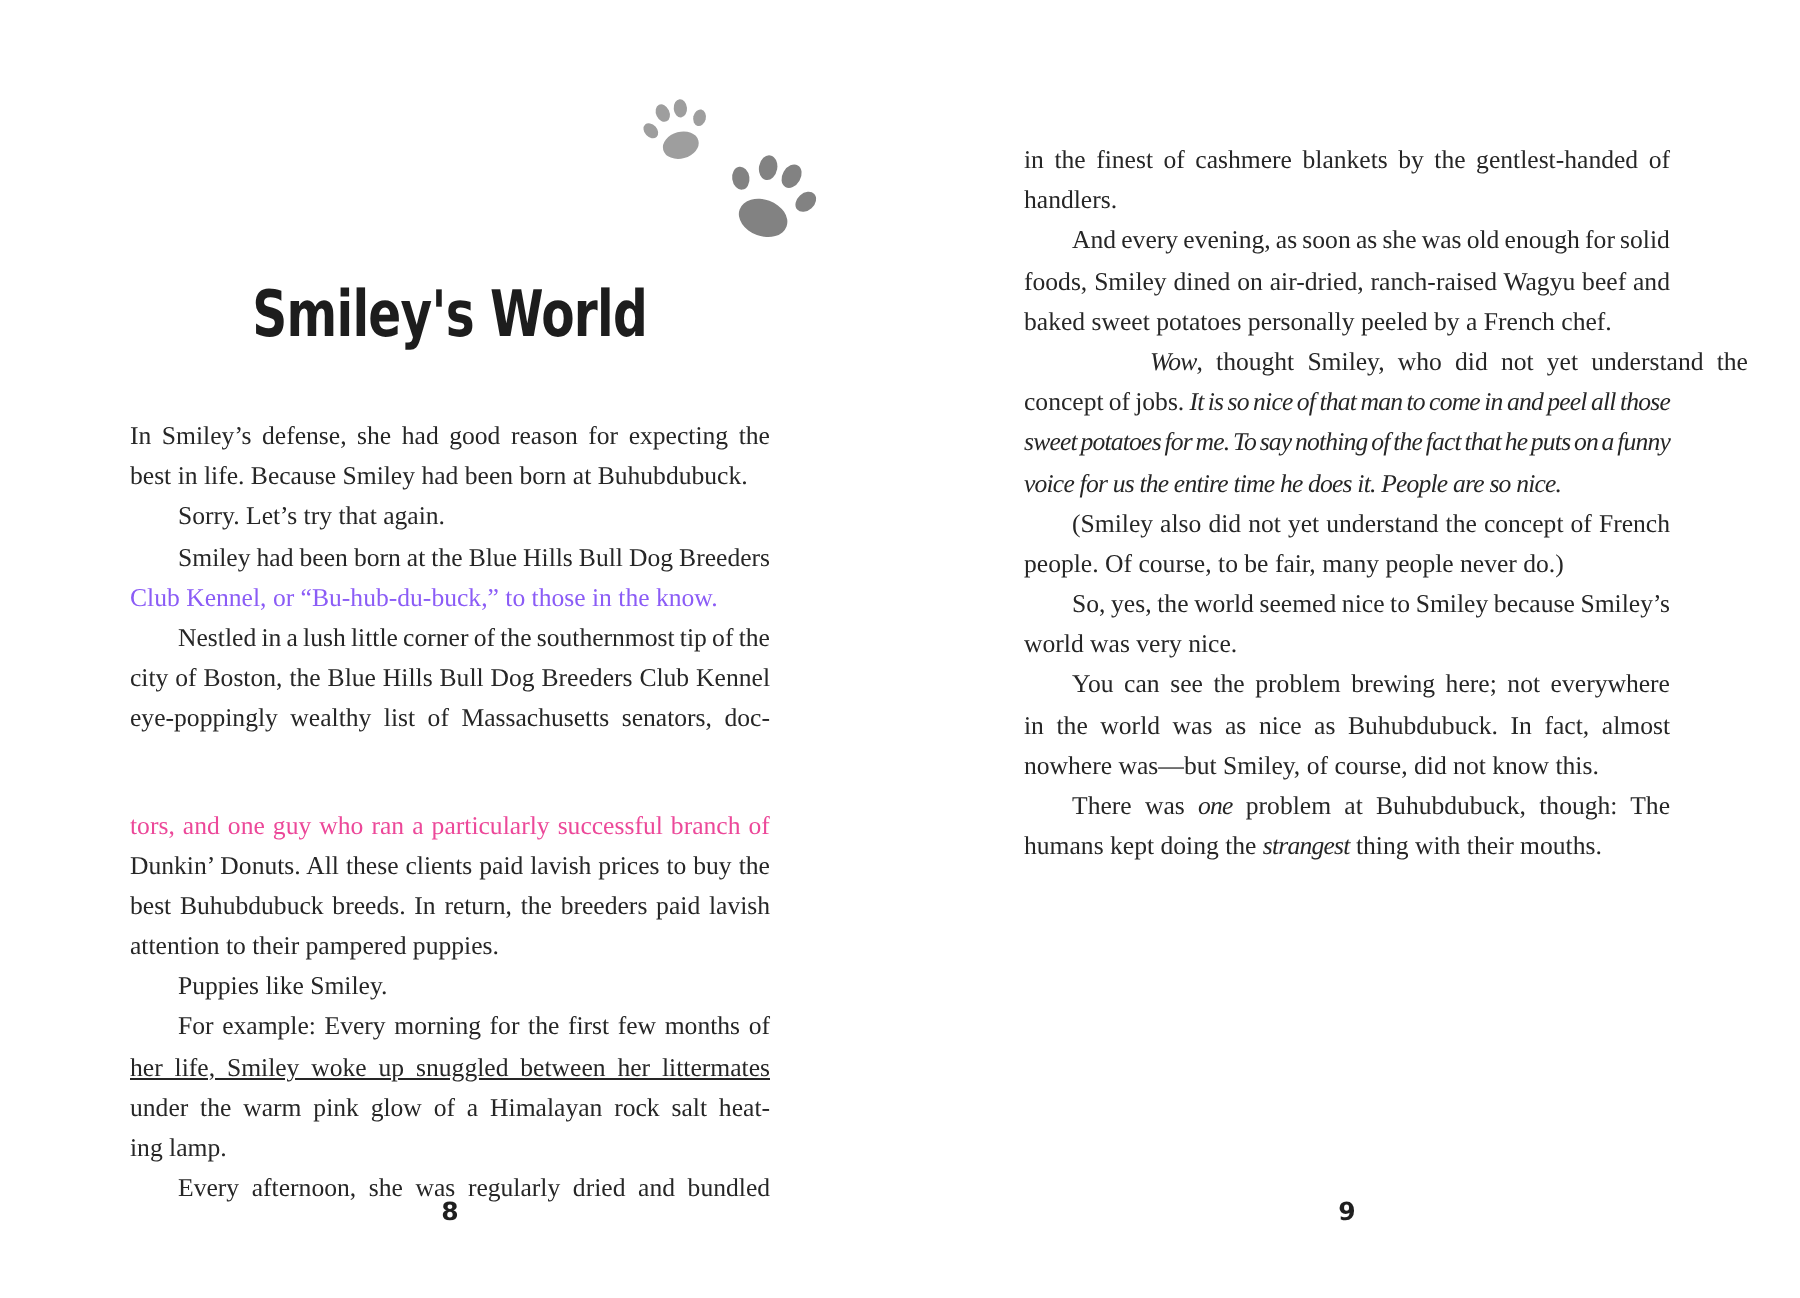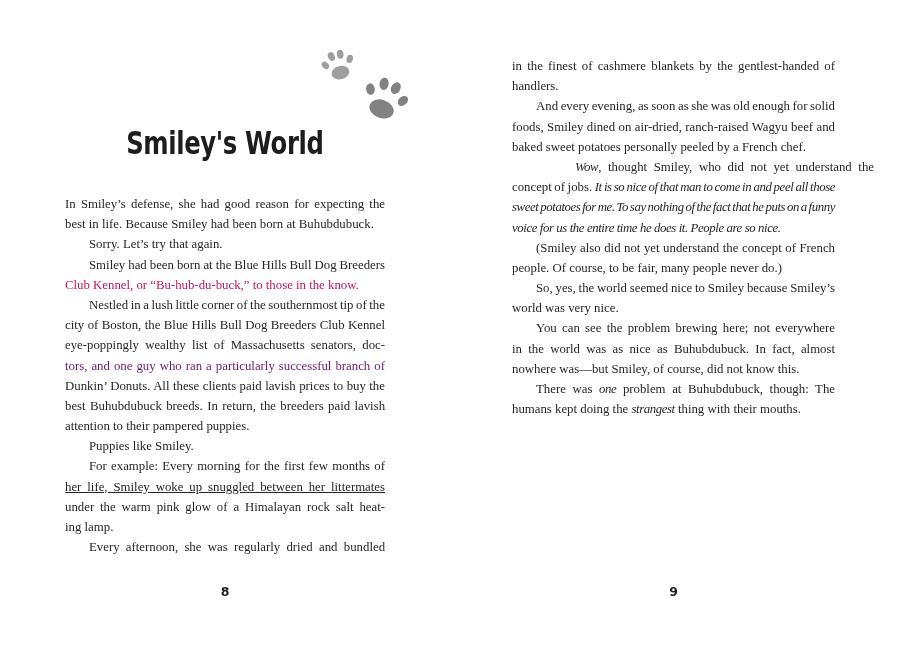--- a/index.html
+++ b/index.html
@@ -4,21 +4,21 @@
 <style>
   html, body { margin: 0; padding: 0; background: #ffffff; }
   .spread {
     position: relative;
     width: 900px;
     height: 649px;
     background: #ffffff;
     overflow: hidden;
     font-family: "Liberation Serif", "DejaVu Serif", serif;
   }
-  .col { position: absolute; top: 0; height: 618px; }
+  .col { position: absolute; top: 14px; height: 618px; }
   #left-col  { left: 65px;  width: 320px; }
   #right-col { left: 512px; width: 323px; }
 
   .chapter-title {
     position: absolute;
     top: 122px; left: 0; right: 0;
     height: 42px; line-height: 42px;
     text-align: center;
     font-family: "DejaVu Sans", sans-serif;
     font-weight: bold;
@@ -88,25 +88,25 @@
 
   <div class="col" id="left-col">
     <div class="chapter-title">
       <span class="squeeze">Smiley's World</span>
     </div>
     <div class="bodytext" id="left-body">
         <div class="line" style="color: rgb(38, 38, 38);"><span class="inner" style="word-spacing: 2.07px;"><span class="rm">In Smiley’s defense, she had good reason for expecting the</span></span></div>
         <div class="line" style="color: rgb(38, 38, 38);"><span class="inner" style="word-spacing: 0px;"><span class="rm">best in life. Because Smiley had been born at Buhubdubuck.</span></span></div>
         <div class="line ind" style="color: rgb(38, 38, 38);"><span class="inner" style="word-spacing: 0px;"><span class="rm">Sorry. Let’s try that again.</span></span></div>
         <div class="line ind" style="color: rgb(38, 38, 38);"><span class="inner" style="word-spacing: -0.18px;"><span class="rm">Smiley had been born at the Blue Hills Bull Dog Breeders</span></span></div>
-        <div class="line" style="color: #be185d;"><span class="inner" style="word-spacing: 0px;"><span class="rm">Club Kennel, or “Bu-hub-du-buck,” to those in the know.</span></span></div>
+        <div class="line" style="color: #8b5cf6;"><span class="inner" style="word-spacing: 0px;"><span class="rm">Club Kennel, or “Bu-hub-du-buck,” to those in the know.</span></span></div>
         <div class="line ind" style="color: rgb(38, 38, 38);"><span class="inner" style="word-spacing: -0.59px;"><span class="rm">Nestled in a lush little corner of the southernmost tip of the</span></span></div>
         <div class="line" style="color: rgb(38, 38, 38);"><span class="inner" style="word-spacing: 0.26px;"><span class="rm">city of Boston, the Blue Hills Bull Dog Breeders Club Kennel</span></span></div>
         <div class="line" style="color: rgb(38, 38, 38);"><span class="inner" style="word-spacing: 3.04px;"><span class="rm">eye-poppingly wealthy list of Massachusetts senators, doc-</span></span></div>
-        <div class="line" style="color: #701a75;"><span class="inner" style="word-spacing: 0.83px;"><span class="rm">tors, and one guy who ran a particularly successful branch of</span></span></div>
+        <div class="line" style="color: #ec4899; margin-top: 33px;"><span class="inner" style="word-spacing: 0.83px;"><span class="rm">tors, and one guy who ran a particularly successful branch of</span></span></div>
         <div class="line" style="color: rgb(38, 38, 38);"><span class="inner" style="word-spacing: 0.28px;"><span class="rm">Dunkin’ Donuts. All these clients paid lavish prices to buy the</span></span></div>
         <div class="line" style="color: rgb(38, 38, 38);"><span class="inner" style="word-spacing: 1.18px;"><span class="rm">best Buhubdubuck breeds. In return, the breeders paid lavish</span></span></div>
         <div class="line" style="color: rgb(38, 38, 38);"><span class="inner" style="word-spacing: 0px;"><span class="rm">attention to their pampered puppies.</span></span></div>
         <div class="line ind" style="color: rgb(38, 38, 38);"><span class="inner" style="word-spacing: 0px;"><span class="rm">Puppies like Smiley.</span></span></div>
         <div class="line ind" style="color: rgb(38, 38, 38);"><span class="inner" style="word-spacing: 1.1px;"><span class="rm">For example: Every morning for the first few months of</span></span></div>
         <div class="line" style="color: rgb(38, 38, 38);"><span class="inner" style="word-spacing: 2.73px; text-decoration: underline;"><span class="rm">her life, Smiley woke up snuggled between her littermates</span></span></div>
         <div class="line" style="color: rgb(38, 38, 38);"><span class="inner" style="word-spacing: 2.72px;"><span class="rm">under the warm pink glow of a Himalayan rock salt heat-</span></span></div>
         <div class="line" style="color: rgb(38, 38, 38);"><span class="inner" style="word-spacing: 0px;"><span class="rm">ing lamp.</span></span></div>
         <div class="line ind" style="color: rgb(38, 38, 38);"><span class="inner" style="word-spacing: 3.1px;"><span class="rm">Every afternoon, she was regularly dried and bundled</span></span></div>
       </div>

